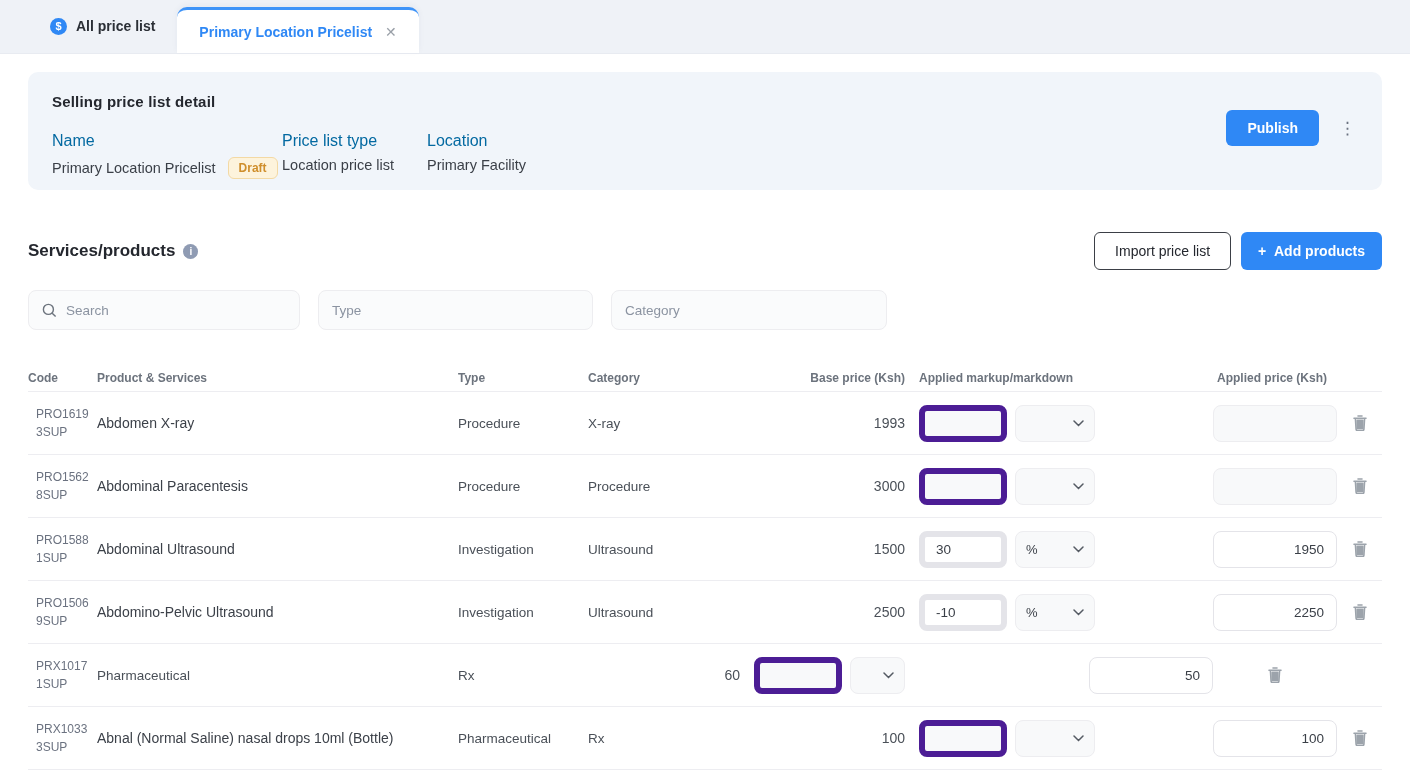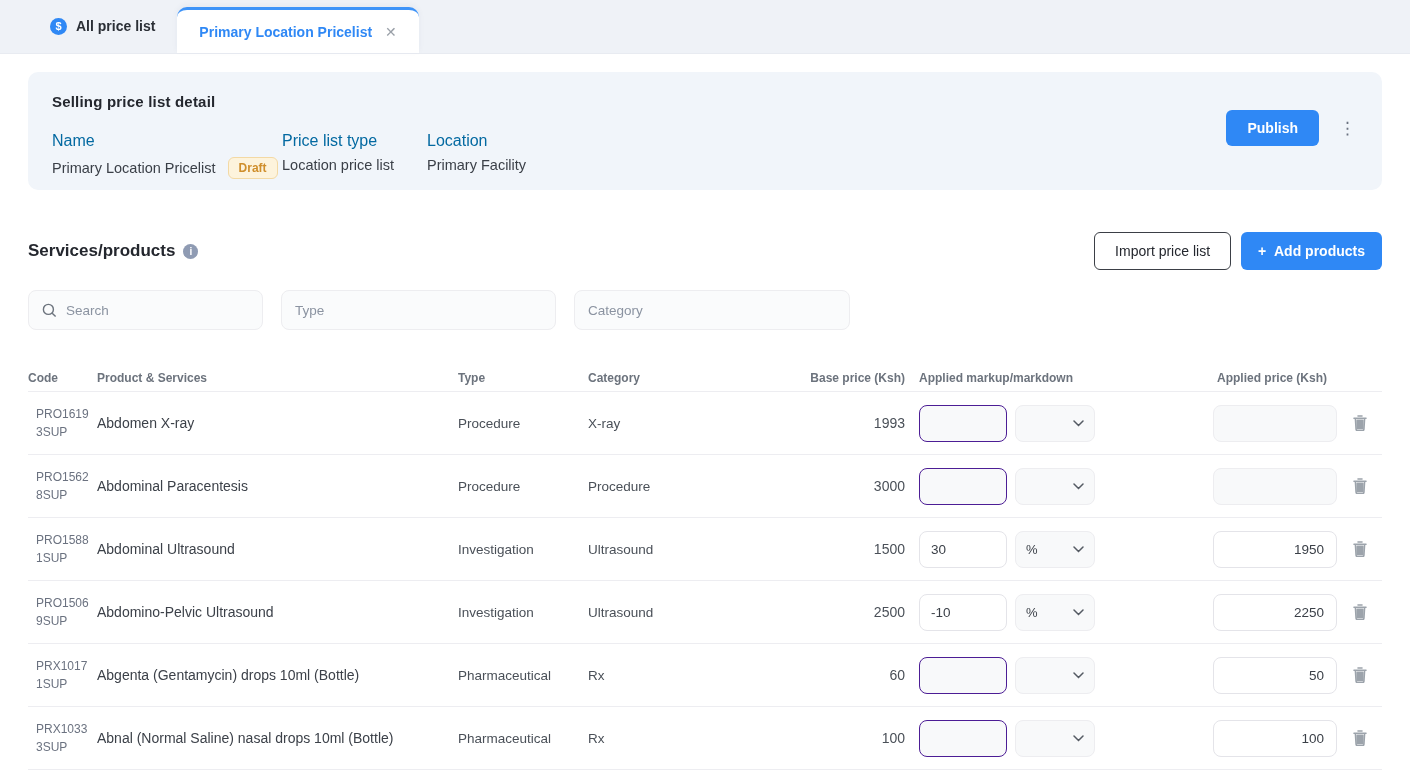--- a/index.html
+++ b/index.html
@@ -53,42 +53,42 @@
     font-size:14px; font-weight:600; padding:10px 17px; cursor:pointer;
     font-family:inherit; }
 
   
   .filters { display:flex; gap:18px; margin:20px 28px 0; }
   .filter-box { height:40px; background:#fafbfc; border:1px solid #ededf0;
     border-radius:8px; display:flex; align-items:center; padding:0 13px; gap:9px; }
   .filter-box input { border:none; outline:none; background:transparent;
     font-size:13.5px; color:#3a3f47; width:100%; font-family:inherit; }
   .filter-box input::placeholder { color:#8b93a1; }
-  .fb-search { width:235px; } .fb-type { width:275px; } .fb-cat { width:276px; }
+  .fb-search { width:272px; } .fb-type { width:275px; } .fb-cat { width:276px; }
   .search-icon { flex:none; }
 
   
   .table { margin:34px 28px 0; }
   .trow { display:grid;
     grid-template-columns:69px 361px 130px 152px 165px 200px 108px 124px 45px;
     align-items:center; }
   .thead { height:28px; border-bottom:1px solid #ededf1; font-size:12px;
     font-weight:700; color:#6c737d; }
   .th-right { text-align:right; }
   .th-markup { padding-left:14px; }
   .th-applied { text-align:right; padding-right:10px; }
   .rrow { height:63px; border-bottom:1px solid #ededf1; font-size:14px; }
   .c-code { font-size:12px; color:#6b7280; padding-left:8px; padding-right:6px;
     word-break:break-all; line-height:1.5; }
   .c-name { color:#3c4149; }
   .c-type,.c-cat { color:#4a5058; font-size:13.5px; }
   .c-base { text-align:right; color:#4a5058; }
   .markup-wrap { display:flex; gap:8px; padding-left:14px; }
   .markup-input { width:88px; height:37px; background:#f8f9fa;
-    border:1px solid #4c1d95; border-radius:8px; padding:0 11px; font-size:13.5px;
+    border:6px solid #4c1d95; border-radius:8px; padding:0 11px; font-size:13.5px;
     color:#3a3f47; outline:none; font-family:inherit; }
   .unit-select { width:80px; height:37px; background:#f8f9fa;
     border:1px solid #ededf0; border-radius:8px; display:flex; align-items:center;
     padding:0 10px; cursor:pointer; }
   .unit-label { font-size:13px; color:#3a3f47; flex:1; }
   .chevron { flex:none; }
   .applied-cell { display:flex; justify-content:flex-end; }
   .applied-input { width:124px; height:37px; background:#f8f9fa;
     border:1px solid #ededf0; border-radius:8px; padding:0 12px; font-size:13.5px;
     color:#3a3f47; text-align:right; outline:none; font-family:inherit; }
@@ -277,21 +277,20 @@
     <span class="trash-cell">
       <svg width="14" height="16" viewBox="0 0 14 16">
             <path d="M5 1h4M1 3.2h12M2.4 3.2l.7 11a1.6 1.6 0 001.6 1.5h4.6a1.6 1.6 0 001.6-1.5l.7-11" fill="none" stroke="#9ca3ab" stroke-width="1.6" stroke-linecap="round"></path>
             <rect x="3.4" y="4.4" width="7.2" height="10.2" rx="1" fill="#9ca3ab"></rect>
           </svg>
     </span>
   </div>
 
   <div class="trow rrow">
     <span class="c-code">PRX10171SUP</span>
-    <span class="c-name">Abgenta (Gentamycin) drops 10ml (Bottle)</span>
     <span class="c-type">Pharmaceutical</span>
     <span class="c-cat">Rx</span>
     <span class="c-base">60</span>
     <span class="markup-wrap">
       <input class="markup-input" style="">
       <span class="unit-select">
         <span class="unit-label"></span>
         <svg class="chevron" width="11" height="7" viewBox="0 0 11 7">
               <path d="M1 1l4.5 4.5L10 1" fill="none" stroke="#555b63" stroke-width="1.5" stroke-linecap="round"></path>
             </svg>

